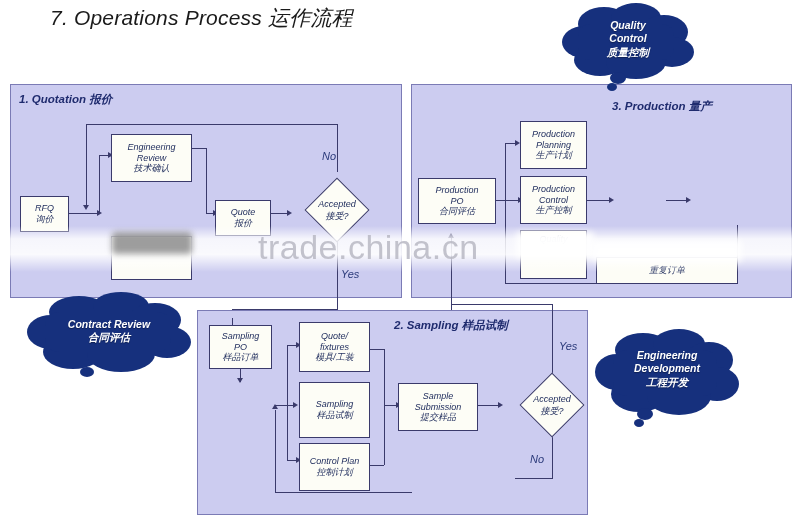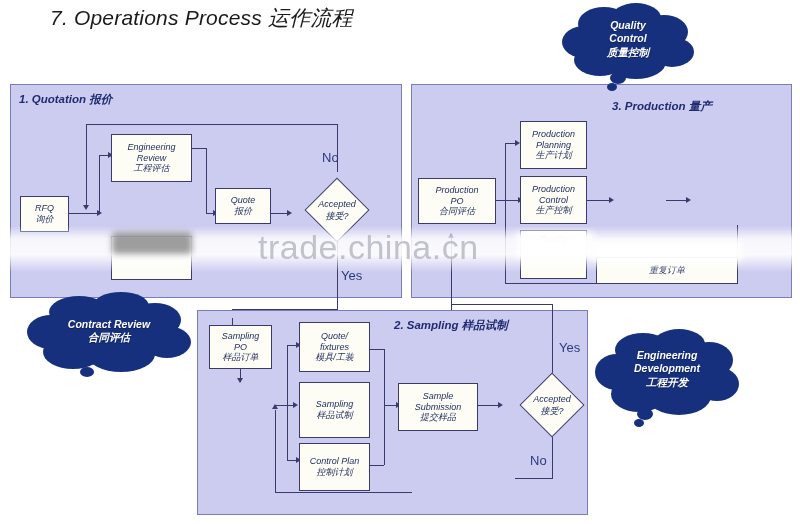--- a/index.html
+++ b/index.html
@@ -69,21 +69,21 @@
 
   
   .ln-h,.ln-v{position:absolute;background:#3a3a6b;}
   .ln-h{height:1px;}
   .ln-v{width:1px;}
   .arw{position:absolute;width:0;height:0;}
   .arw.r{border-top:3.5px solid transparent;border-bottom:3.5px solid transparent;border-left:5px solid #3a3a6b;}
   .arw.d{border-left:3.5px solid transparent;border-right:3.5px solid transparent;border-top:5px solid #3a3a6b;}
   .arw.u{border-left:3.5px solid transparent;border-right:3.5px solid transparent;border-bottom:5px solid #3a3a6b;}
 
-  .yn{position:absolute;font-size:13px;color:#2b3a7a;white-space:nowrap;}
+  .yn{position:absolute;font-size:11px;font-style:italic;color:#2b3a7a;white-space:nowrap;}
 
   
   .cloud{position:absolute;}
   .cloud svg{position:absolute;left:0;top:0;overflow:visible;}
   .cloud .ctext{
     position:absolute;left:0;top:0;width:100%;height:100%;
     display:flex;flex-direction:column;align-items:center;justify-content:center;
     color:#ffffff;font-weight:bold;font-style:italic;
     font-size:10.5px;line-height:1.25;text-align:center;
     text-shadow:0 1px 1px rgba(0,0,0,.35);
@@ -146,29 +146,29 @@
   <div class="yn" style="left:341px;top:268px;">Yes</div>
 
   <div class="box" style="left:20px;top:196px;width:49px;height:36px;">
     <span class="ln">RFQ</span>
     <span class="ln">询价</span>
   </div>
 
   <div class="box" style="left:111px;top:134px;width:81px;height:48px;">
     <span class="ln">Engineering</span>
     <span class="ln">Review</span>
-    <span class="ln">工程评估</span>
+    <span class="ln">技术确认</span>
   </div>
 
   <div class="box" style="left:111px;top:236px;width:81px;height:44px;">
     <span class="ln"></span>
     <span class="ln"></span>
   </div>
 
-  <div class="box" style="left:215px;top:188px;width:56px;height:36px;">
+  <div class="box" style="left:215px;top:200px;width:56px;height:36px;">
     <span class="ln">Quote</span>
     <span class="ln">报价</span>
   </div>
 
   <div class="diamond" style="left:303px;top:180px;width:68px;height:60px;">
     <div class="dshape" style="left:11px;top:7px;width:46px;height:46px;"></div>
     <div class="dtext">
       <span>Accepted</span>
       <span>接受?</span>
     </div>

